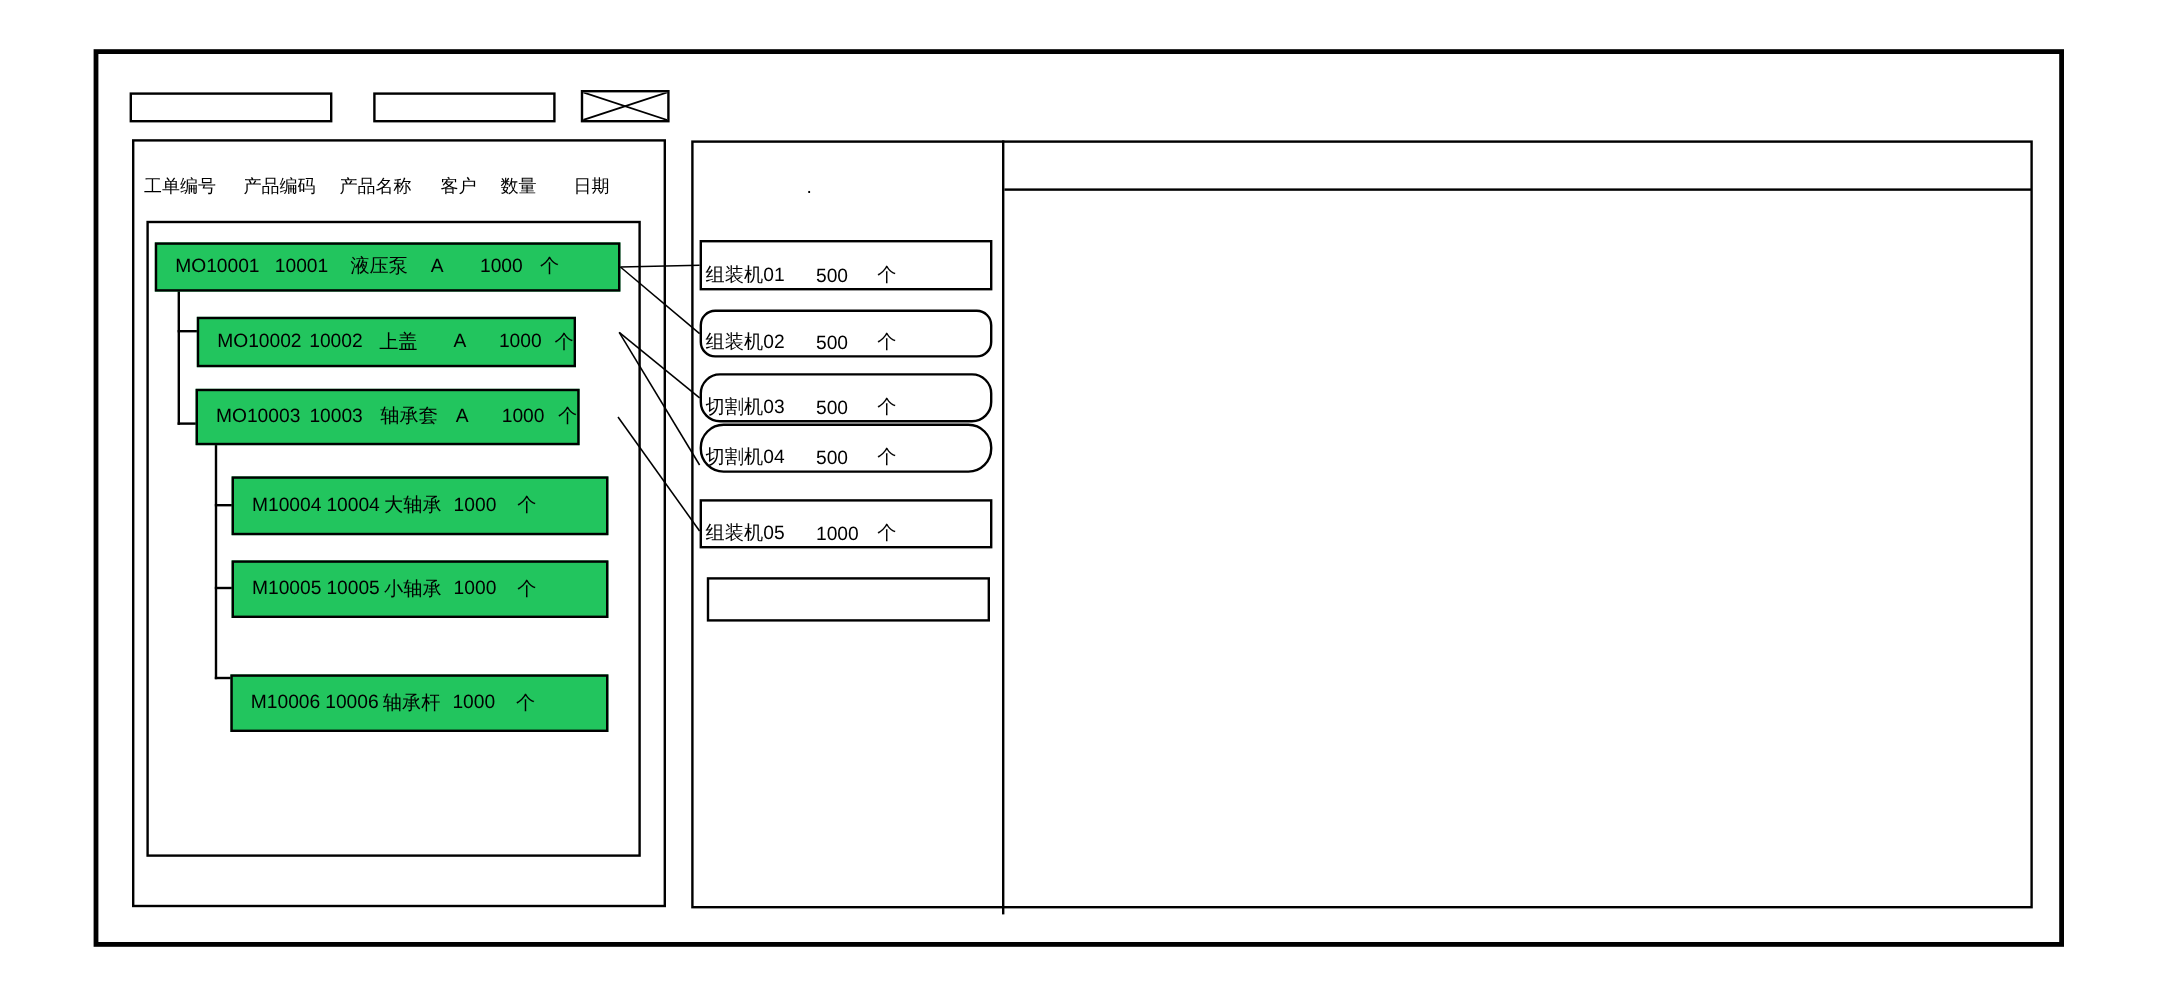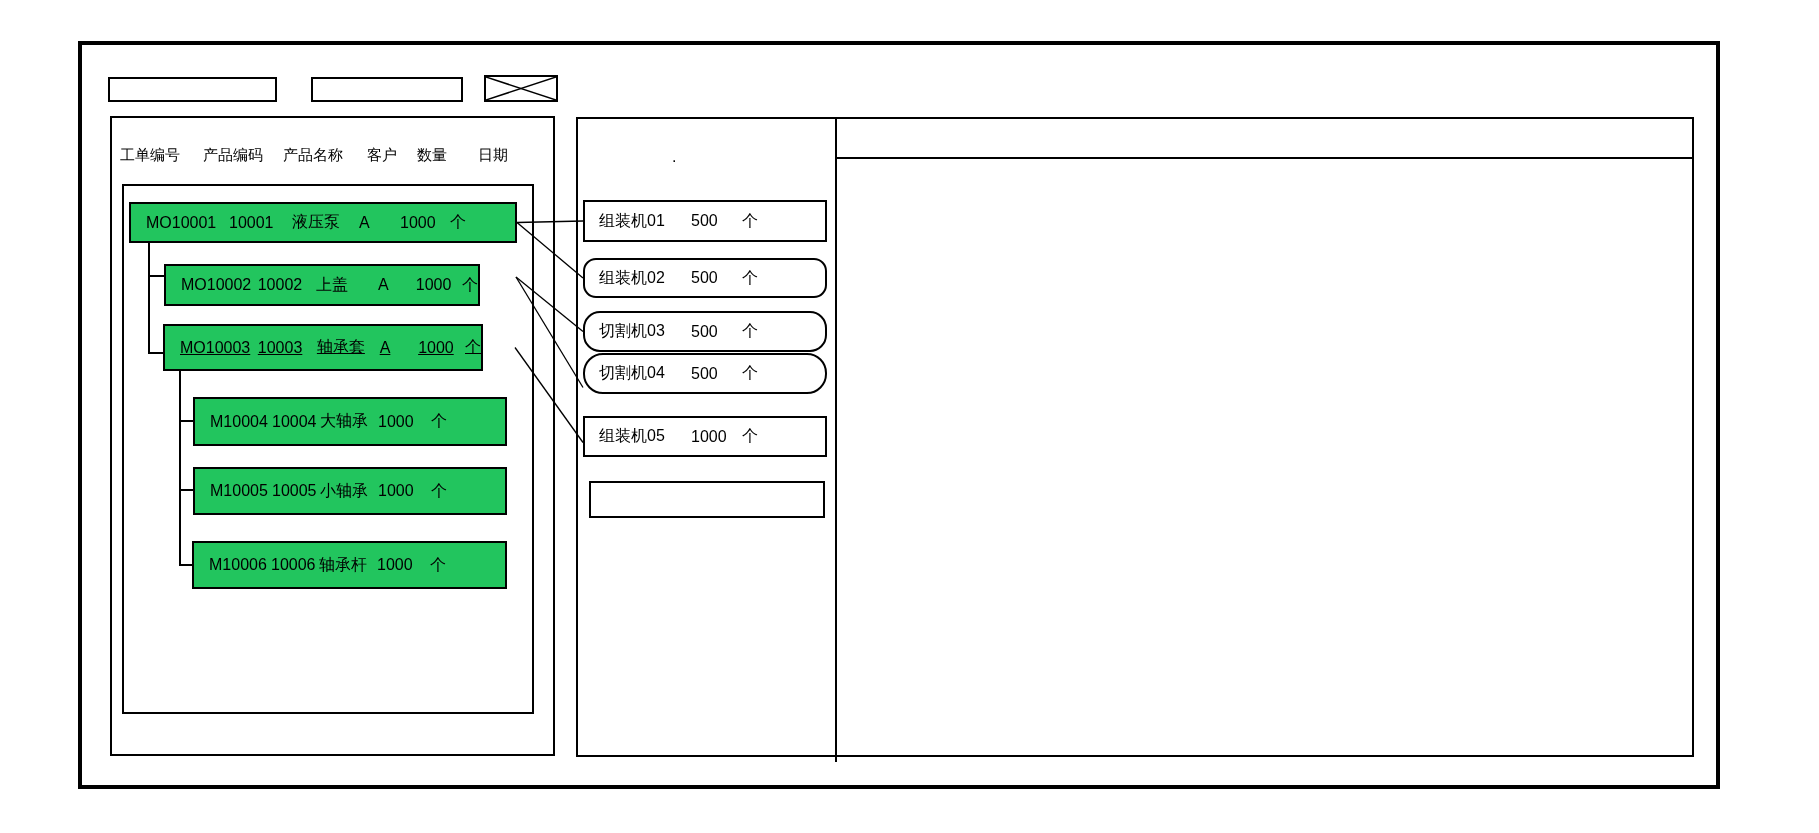--- a/index.html
+++ b/index.html
@@ -18,24 +18,24 @@
   .xbox svg{display:block;}
   
   .left-panel{left:110px;top:116px;width:445px;height:640px;border:2px solid #000;}
   .hdr{position:absolute;top:146px;font-size:15px;white-space:nowrap;}
   .h0{left:120px}.h1{left:203px}.h2{left:283px}.h3{left:367px}.h4{left:417px}.h5{left:478px}
   .tree-container{left:122px;top:184px;width:412px;height:530px;border:2px solid #000;}
   
   .tbox{border:2px solid #000;background:#22c55e;}
   .b0{left:129px;top:202px;width:388px;height:41px;}
   .b1{left:164px;top:264px;width:316px;height:42px;}
-  .b2{left:163px;top:324px;width:320px;height:47px;text-decoration:underline;}
+  .b2{left:163px;top:324px;width:320px;height:47px;}
   .b3{left:193px;top:397px;width:314px;height:49px;}
   .b4{left:193px;top:467px;width:314px;height:48px;}
-  .b5{left:192px;top:541px;width:315px;height:48px;}
+  .b5{left:192px;top:562px;width:315px;height:48px;}
   .trow{display:flex;align-items:center;height:100%;padding-left:15px;font-size:16px;white-space:nowrap;}
   .trow .t-order{width:83px}
   .trow .t-code{width:63px}
   .trow .t-name{width:67px}
   .trow .t-cust{width:41px}
   .trow .t-qty{width:50px}
   .sub .t-order{width:62px}
   .sub .t-code{width:48px}
   .sub .t-name{width:58px}
   .sub .t-qty{width:53px}
@@ -55,21 +55,21 @@
   .detail-hline{left:837px;top:157px;width:856px;height:2px;background:#000;}
   .stray{left:672px;top:149px;font-size:16px;line-height:16px;}
   
   .mbox{left:583px;width:244px;border:2px solid #000;background:#fff;}
   .m0{top:200px;height:42px;}
   .m1{top:258px;height:40px;border-radius:13px;}
   .m2{top:311px;height:41px;border-radius:17px;}
   .m3{top:353px;height:41px;border-radius:20px;}
   .m4{top:416px;height:41px;}
   .mempty{left:589px;top:481px;width:236px;height:37px;border:2px solid #000;background:#fff;}
-  .mrow{display:flex;align-items:center;height:100%;padding-left:14px;font-size:16px;white-space:nowrap;}
+  .mrow{display:flex;align-items:flex-end;height:100%;padding-left:3px;font-size:16px;white-space:nowrap;}
   .m-name{width:92px}
   .m-qty{width:51px}
   
   #conn-svg{position:absolute;left:0;top:0;width:1819px;height:833px;pointer-events:none;}
 </style>
 </head>
 <body>
 
 <div id="stage">
 

